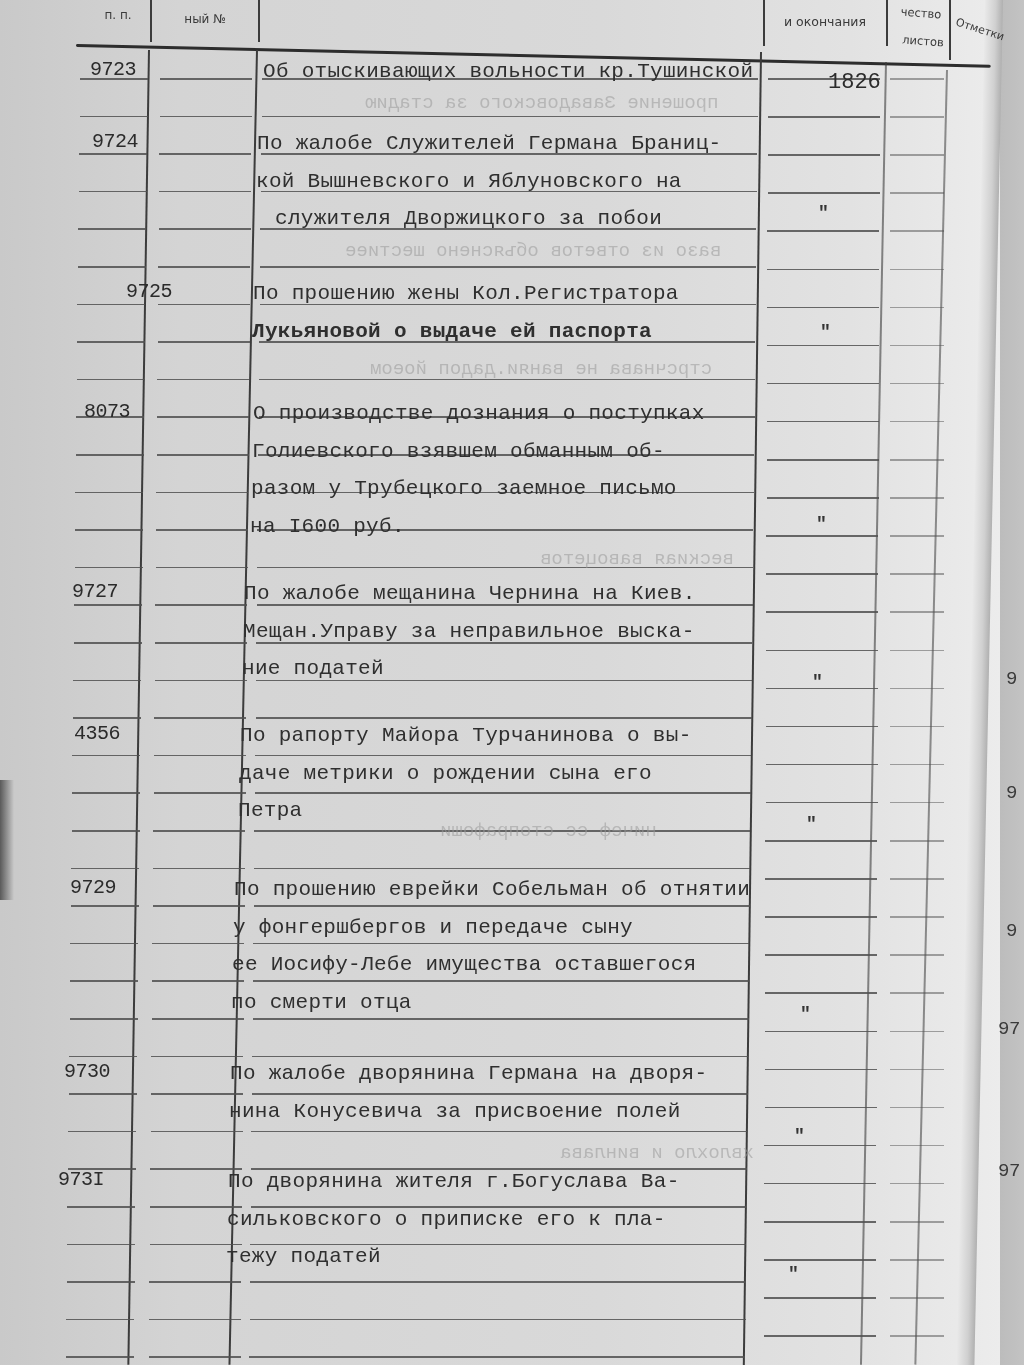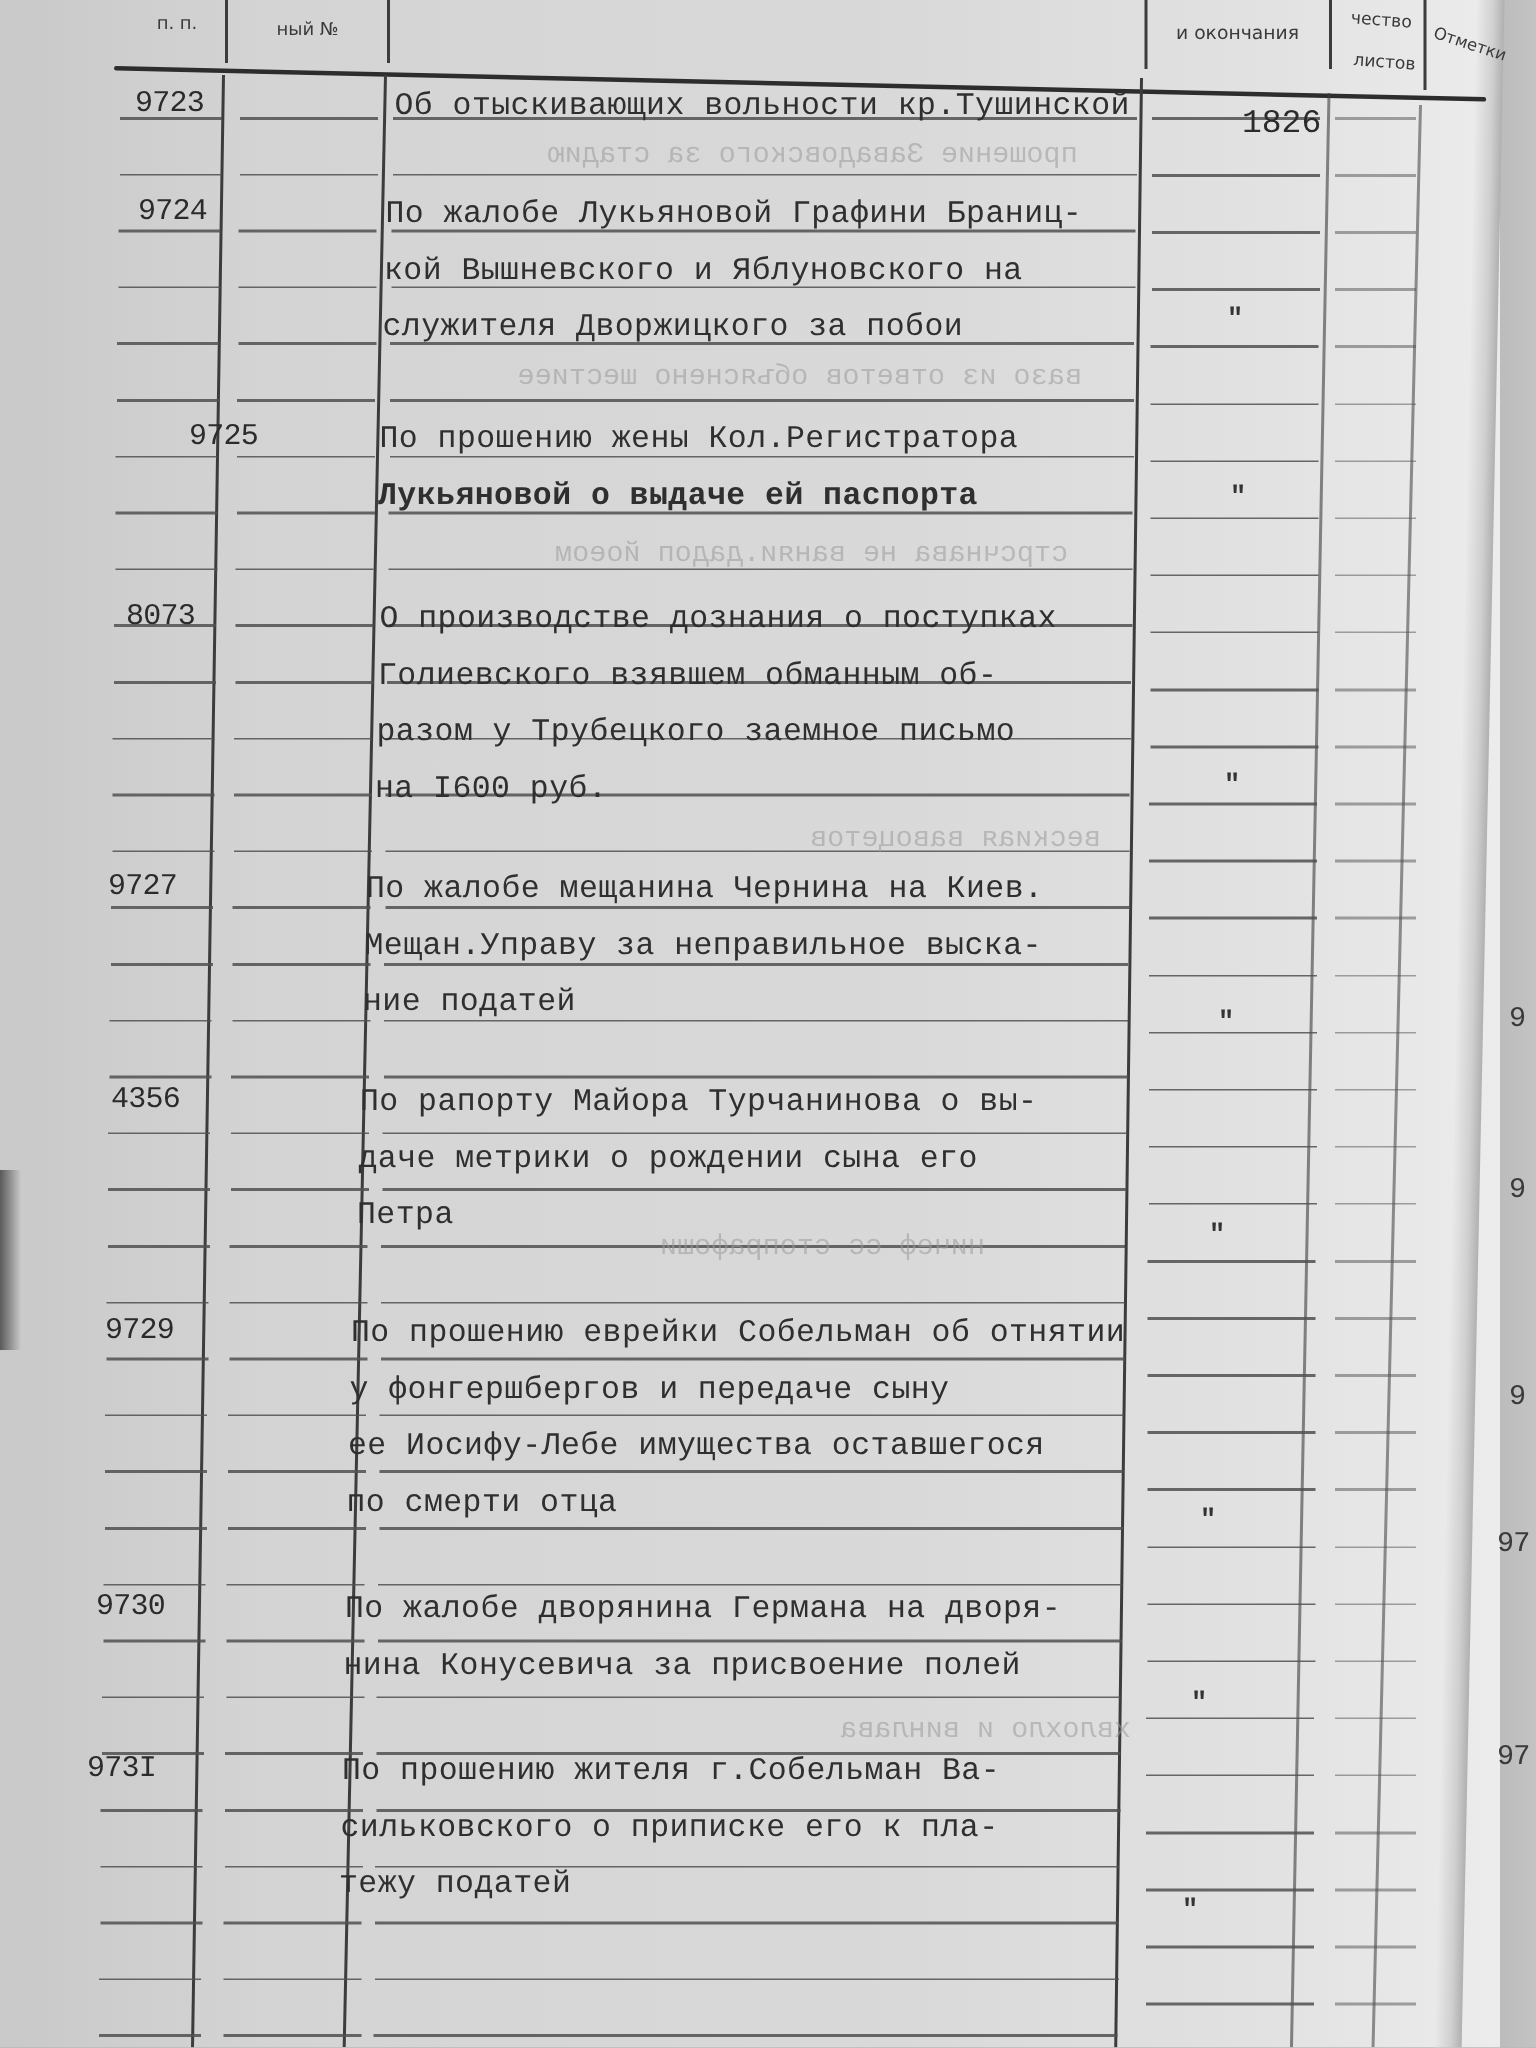--- a/index.html
+++ b/index.html
@@ -253,23 +253,23 @@
 <div class="ghost" style="left:560px;top:1142px;">хвлохло и винлава</div>
 
 <div id="records">
     <div>
       <div class="num" style="left: 90px; top: 58px;">9723</div>
       <div class="line-text" style="left: 263px; top: 60px;">Об отыскивающих вольности кр.Тушинской</div>
       <div class="year" style="left: 828px; top: 70px;">1826</div>
     </div>
     <div>
       <div class="num" style="left: 92px; top: 130px;">9724</div>
-      <div class="line-text" style="left: 257px; top: 132px;">По жалобе Лукьяновой Графини Браниц-</div>
+      <div class="line-text" style="left: 257px; top: 132px;">По жалобе Служителей Германа Браниц-</div>
       <div class="line-text" style="left: 256px; top: 169.5px;">кой Вышневского и Яблуновского на</div>
-      <div class="line-text" style="left: 255px; top: 207px;">служителя Дворжицкого за побои</div>
+      <div class="line-text" style="left: 255px; top: 207px; padding-left: 20px;">служителя Дворжицкого за побои</div>
       <div class="ditto" style="left: 818px; top: 203px;">"</div>
     </div>
     <div>
       <div class="num" style="left: 86px; top: 280px; margin-left: 40px;">9725</div>
       <div class="line-text" style="left: 253px; top: 282px;">По прошению жены Кол.Регистратора</div>
       <div class="line-text" style="left: 252px; top: 319.5px; font-weight: bold;">Лукьяновой о выдаче ей паспорта</div>
       <div class="ditto" style="left: 820px; top: 322px;">"</div>
     </div>
     <div>
       <div class="num" style="left: 84px; top: 400px;">8073</div>
@@ -302,21 +302,21 @@
       <div class="ditto" style="left: 800px; top: 1004px;">"</div>
     </div>
     <div>
       <div class="num" style="left: 64px; top: 1060px;">9730</div>
       <div class="line-text" style="left: 230px; top: 1062px;">По жалобе дворянина Германа на дворя-</div>
       <div class="line-text" style="left: 229px; top: 1099.5px;">нина Конусевича за присвоение полей</div>
       <div class="ditto" style="left: 794px; top: 1126px;">"</div>
     </div>
     <div>
       <div class="num" style="left: 58px; top: 1168px;">973I</div>
-      <div class="line-text" style="left: 228px; top: 1170px;">По прошению жителя г.Собельман Ва-</div>
+      <div class="line-text" style="left: 228px; top: 1170px;">По дворянина жителя г.Богуслава Ва-</div>
       <div class="line-text" style="left: 227px; top: 1207.5px;"> сильковского о приписке его к пла-</div>
       <div class="line-text" style="left: 226px; top: 1245px;">тежу податей</div>
       <div class="ditto" style="left: 788px; top: 1264px;">"</div>
     </div>
   </div>
 
 <div id="margin-nums">
     <div class="num" style="left: 1006px; top: 668px; font-size: 19px; color: rgb(58, 58, 58);">9</div>
     <div class="num" style="left: 1006px; top: 782px; font-size: 19px; color: rgb(58, 58, 58);">9</div>
     <div class="num" style="left: 1006px; top: 920px; font-size: 19px; color: rgb(58, 58, 58);">9</div>

